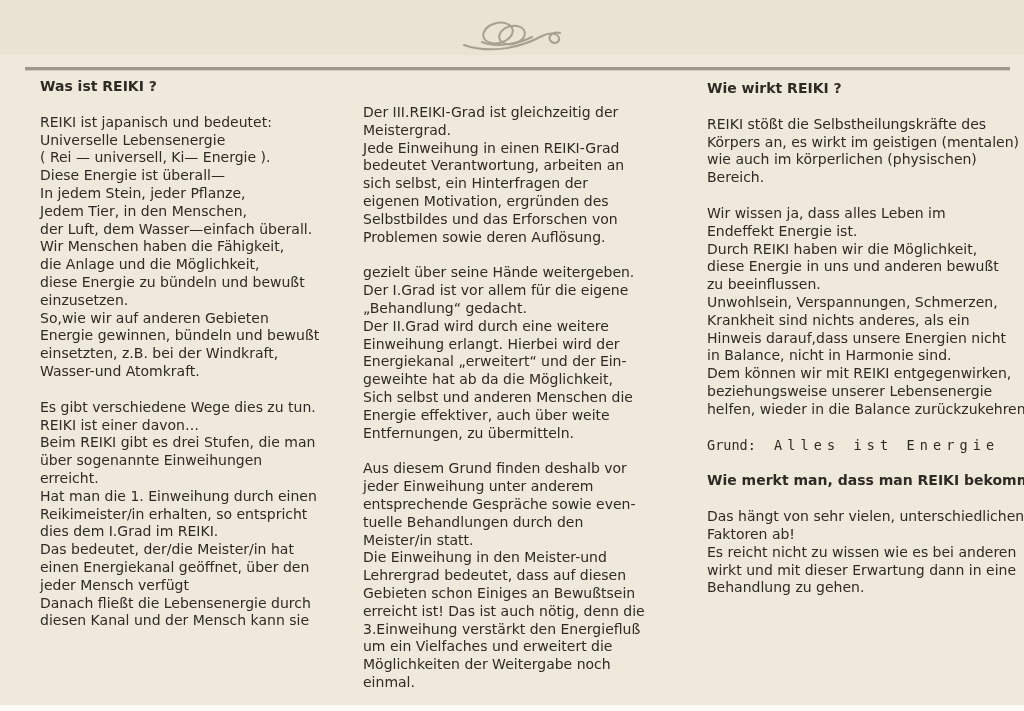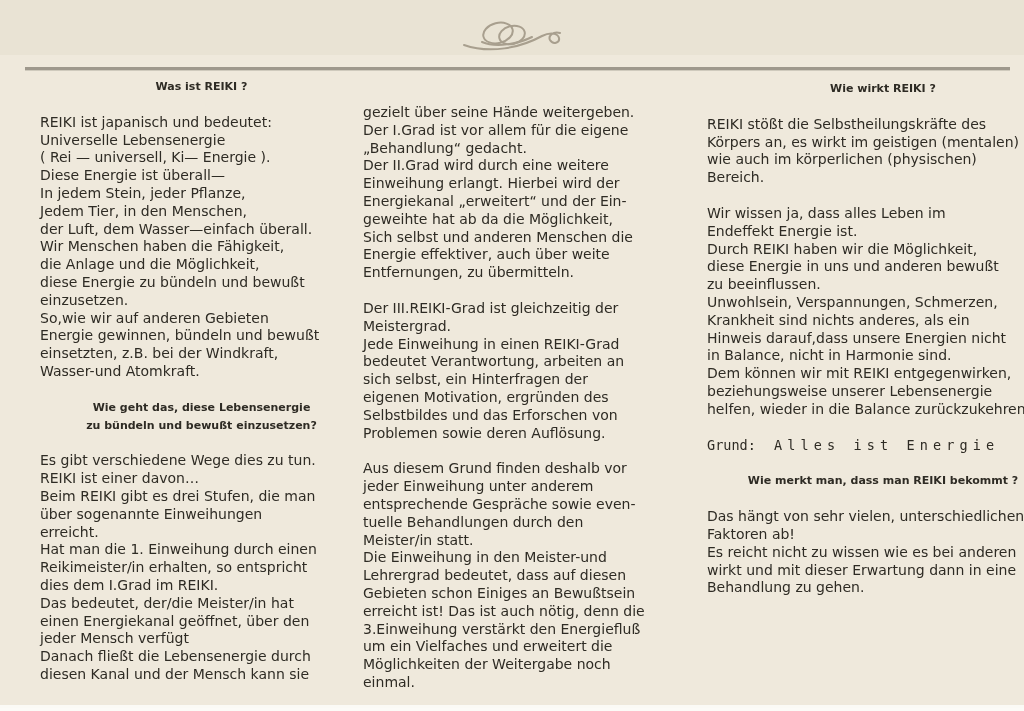--- a/index.html
+++ b/index.html
@@ -44,26 +44,25 @@
   .col {
     position: absolute;
     color: #2e2b24;
     font-size: 14px;
     line-height: 17.8px;
   }
   .col-left  { left: 40px;  top: 78px;  width: 323px; }
   .col-mid   { left: 363px; top: 104px; width: 300px; }
   .col-right { left: 707px; top: 80px;  width: 352px; }
   .col h2 {
-    font-size: 11px;
+    font-size: 14px;
     line-height: 17.8px;
     font-weight: bold;
     margin: 0 0 18px 0;
     white-space: pre-line;
-    text-align: center;
   }
   .col p {
     margin: 0 0 18px 0;
     white-space: pre-line;
   }
   .denn-line {
     margin: 0 0 18px 0;
     font-family: "DejaVu Sans Mono", monospace;
     font-size: 13.5px;
     line-height: 17.8px;
@@ -105,56 +104,54 @@
 Jedem Tier, in den Menschen,
 der Luft, dem Wasser—einfach überall.
 Wir Menschen haben die Fähigkeit,
 die Anlage und die Möglichkeit,
 diese Energie zu bündeln und bewußt
 einzusetzen.
 So,wie wir auf anderen Gebieten
 Energie gewinnen, bündeln und bewußt
 einsetzten, z.B. bei der Windkraft,
 Wasser-und Atomkraft.</p>
-    <h2>Wie geht das, diese Lebensenergie
-zu bündeln und bewußt einzusetzen?</h2>
     <p>Es gibt verschiedene Wege dies zu tun.
 REIKI ist einer davon…
 Beim REIKI gibt es drei Stufen, die man
 über sogenannte Einweihungen
 erreicht.
 Hat man die 1. Einweihung durch einen
 Reikimeister/in erhalten, so entspricht
 dies dem I.Grad im REIKI.
 Das bedeutet, der/die Meister/in hat
 einen Energiekanal geöffnet, über den
 jeder Mensch verfügt
 Danach fließt die Lebensenergie durch
 diesen Kanal und der Mensch kann sie</p>
   </div>
 
   <div class="col col-mid">
+    <p>Der III.REIKI-Grad ist gleichzeitig der
+Meistergrad.
+Jede Einweihung in einen REIKI-Grad
+bedeutet Verantwortung, arbeiten an
+sich selbst, ein Hinterfragen der
+eigenen Motivation, ergründen des
+Selbstbildes und das Erforschen von
+Problemen sowie deren Auflösung.</p>
     <p>gezielt über seine Hände weitergeben.
 Der I.Grad ist vor allem für die eigene
 „Behandlung“ gedacht.
 Der II.Grad wird durch eine weitere
 Einweihung erlangt. Hierbei wird der
 Energiekanal „erweitert“ und der Ein-
 geweihte  hat ab da die Möglichkeit,
 Sich selbst und anderen Menschen die
 Energie effektiver, auch über weite
 Entfernungen, zu übermitteln.</p>
-    <p>Der III.REIKI-Grad ist gleichzeitig der
-Meistergrad.
-Jede Einweihung in einen REIKI-Grad
-bedeutet Verantwortung, arbeiten an
-sich selbst, ein Hinterfragen der
-eigenen Motivation, ergründen des
-Selbstbildes und das Erforschen von
-Problemen sowie deren Auflösung.</p>
     <p>Aus diesem Grund finden deshalb vor
 jeder Einweihung unter anderem
 entsprechende Gespräche sowie even-
 tuelle Behandlungen durch den
 Meister/in statt.
 Die Einweihung in den Meister-und
 Lehrergrad bedeutet, dass auf diesen
 Gebieten schon Einiges an Bewußtsein
 erreicht ist! Das ist auch nötig, denn die
 3.Einweihung verstärkt den Energiefluß

